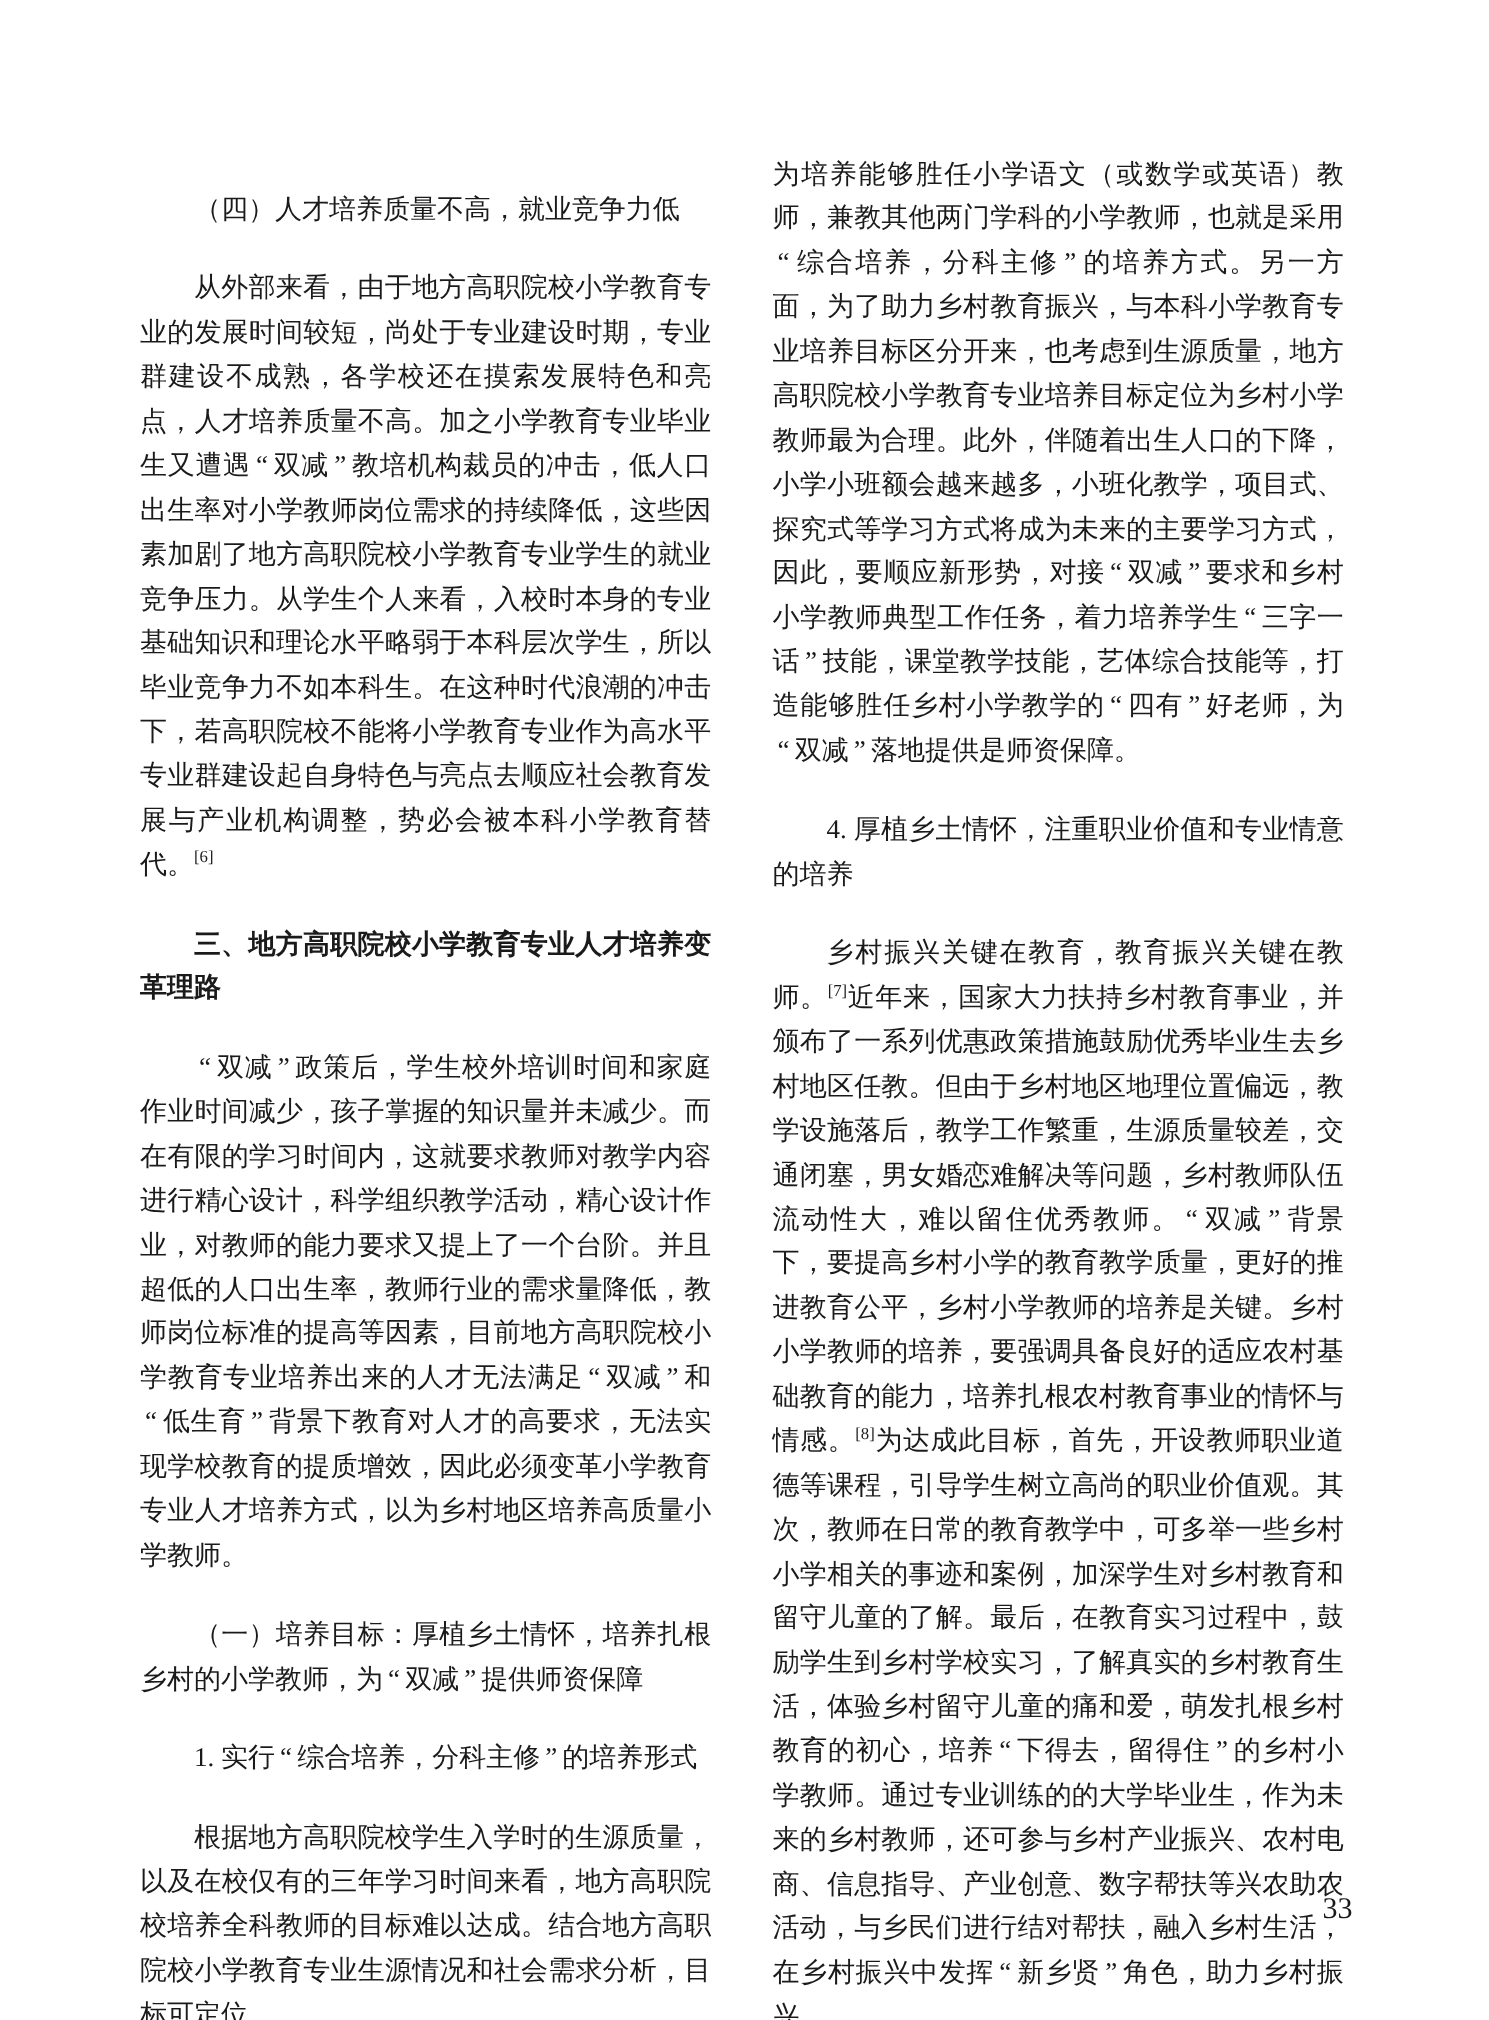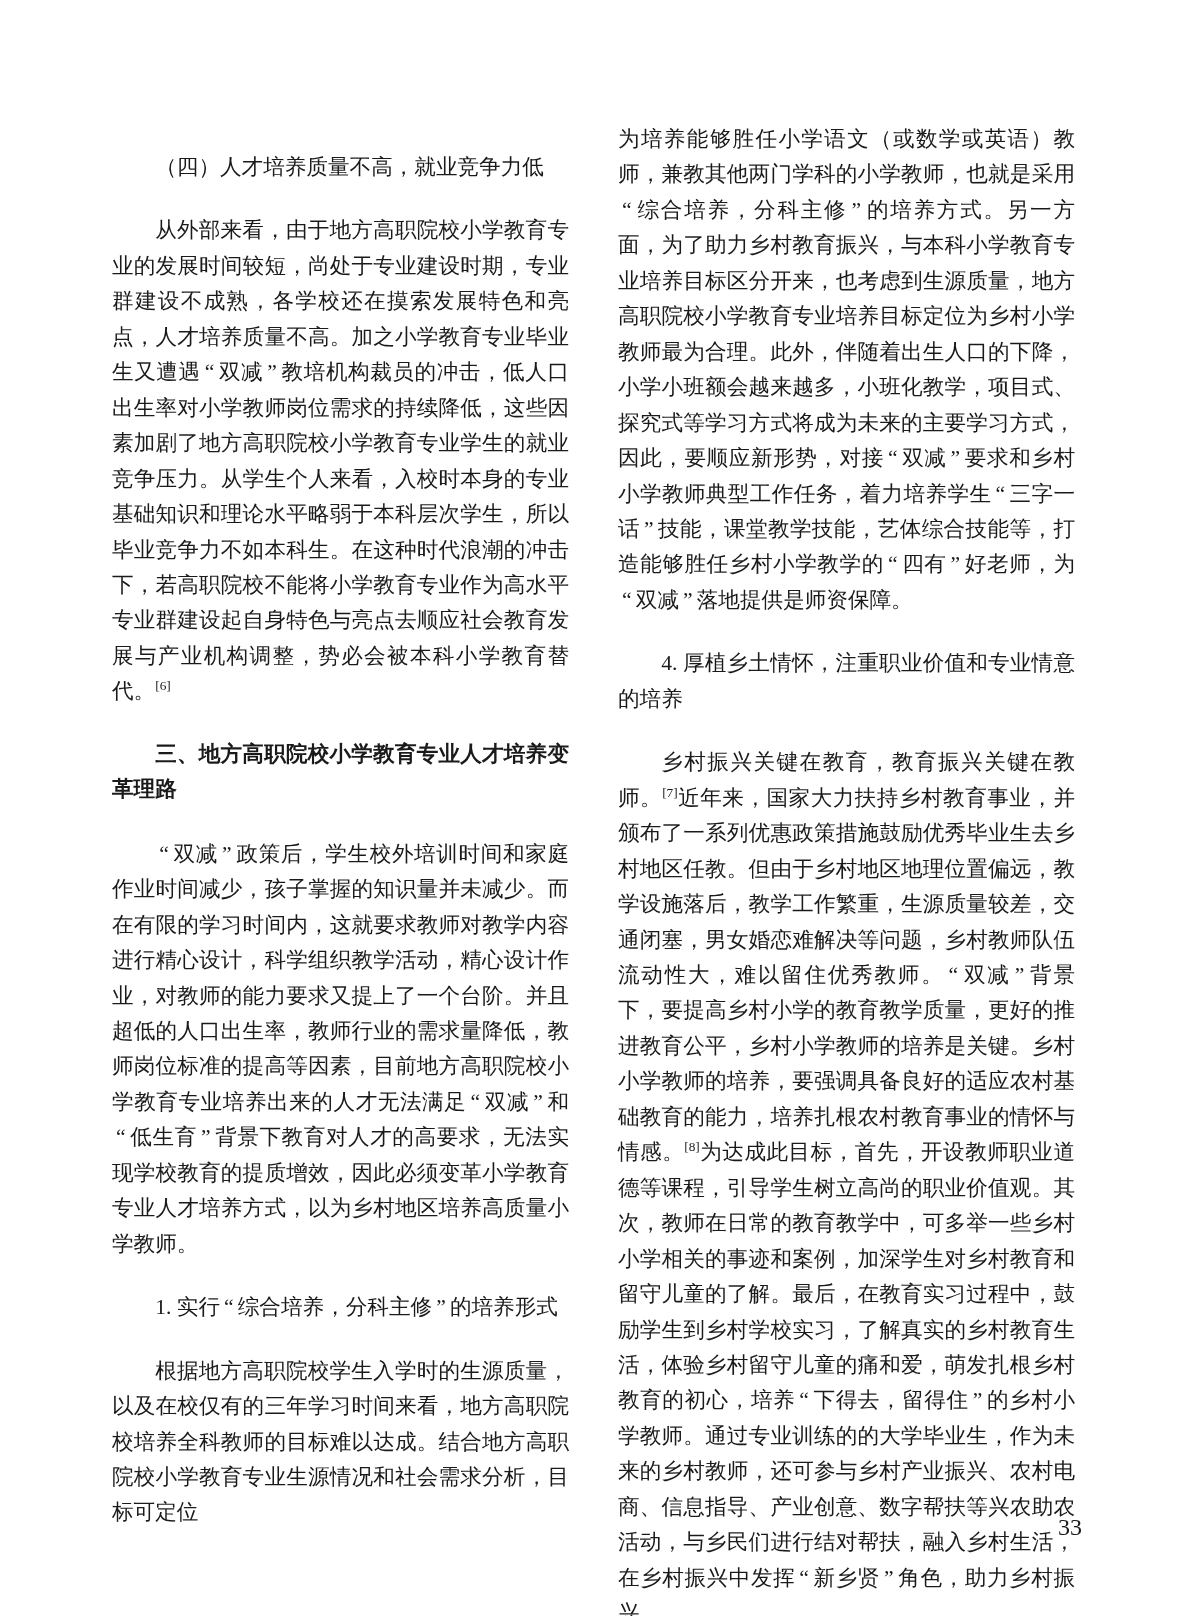--- a/index.html
+++ b/index.html
@@ -28,21 +28,21 @@
     text-align: justify;
     text-justify: inter-ideograph;
   }
   .col-left  { left: 112px; }
   .col-right { left: 618px; }
   p.para {
     margin: 0;
     padding: 0;
   }
   p.indent  { text-indent: 2em; margin-top: 28px; }
-  p.heading { font-weight: bold; font-family: Liberation Mono, monospace; }
+  p.heading { font-weight: bold; }
   sup {
     font-size: 0.62em;
     line-height: 0;
     vertical-align: super;
   }
   
   .fq { padding: 0 0.19em; }
   .page-number {
     position: absolute;
     top: 1515px;
@@ -54,20 +54,21 @@
 </head>
 <body>
 
 <div class="page">
 
   <div class="col col-left">
     <p class="para indent">（四）人才培养质量不高，就业竞争力低</p>
     <p class="para indent">从外部来看，由于地方高职院校小学教育专业的发展时间较短，尚处于专业建设时期，专业群建设不成熟，各学校还在摸索发展特色和亮点，人才培养质量不高。加之小学教育专业毕业生又遭遇<span class="fq">“</span>双减<span class="fq">”</span>教培机构裁员的冲击，低人口出生率对小学教师岗位需求的持续降低，这些因素加剧了地方高职院校小学教育专业学生的就业竞争压力。从学生个人来看，入校时本身的专业基础知识和理论水平略弱于本科层次学生，所以毕业竞争力不如本科生。在这种时代浪潮的冲击下，若高职院校不能将小学教育专业作为高水平专业群建设起自身特色与亮点去顺应社会教育发展与产业机构调整，势必会被本科小学教育替代。<sup>[6]</sup></p>
     <p class="para indent heading">三、地方高职院校小学教育专业人才培养变革理路</p>
     <p class="para indent"><span class="fq">“</span>双减<span class="fq">”</span>政策后，学生校外培训时间和家庭作业时间减少，孩子掌握的知识量并未减少。而在有限的学习时间内，这就要求教师对教学内容进行精心设计，科学组织教学活动，精心设计作业，对教师的能力要求又提上了一个台阶。并且超低的人口出生率，教师行业的需求量降低，教师岗位标准的提高等因素，目前地方高职院校小学教育专业培养出来的人才无法满足<span class="fq">“</span>双减<span class="fq">”</span>和<span class="fq">“</span>低生育<span class="fq">”</span>背景下教育对人才的高要求，无法实现学校教育的提质增效，因此必须变革小学教育专业人才培养方式，以为乡村地区培养高质量小学教师。</p>
+    <p class="para indent">（一）培养目标：厚植乡土情怀，培养扎根乡村的小学教师，为<span class="fq">“</span>双减<span class="fq">”</span>提供师资保障</p>
     <p class="para indent">1. 实行<span class="fq">“</span>综合培养，分科主修<span class="fq">”</span>的培养形式</p>
     <p class="para indent">根据地方高职院校学生入学时的生源质量，以及在校仅有的三年学习时间来看，地方高职院校培养全科教师的目标难以达成。结合地方高职院校小学教育专业生源情况和社会需求分析，目标可定位</p>
   </div>
 
   <div class="col col-right">
     <p class="para">为培养能够胜任小学语文（或数学或英语）教师，兼教其他两门学科的小学教师，也就是采用<span class="fq">“</span>综合培养，分科主修<span class="fq">”</span>的培养方式。另一方面，为了助力乡村教育振兴，与本科小学教育专业培养目标区分开来，也考虑到生源质量，地方高职院校小学教育专业培养目标定位为乡村小学教师最为合理。此外，伴随着出生人口的下降，小学小班额会越来越多，小班化教学，项目式、探究式等学习方式将成为未来的主要学习方式，因此，要顺应新形势，对接<span class="fq">“</span>双减<span class="fq">”</span>要求和乡村小学教师典型工作任务，着力培养学生<span class="fq">“</span>三字一话<span class="fq">”</span>技能，课堂教学技能，艺体综合技能等，打造能够胜任乡村小学教学的<span class="fq">“</span>四有<span class="fq">”</span>好老师，为<span class="fq">“</span>双减<span class="fq">”</span>落地提供是师资保障。</p>
     <p class="para indent">4. 厚植乡土情怀，注重职业价值和专业情意的培养</p>
     <p class="para indent">乡村振兴关键在教育，教育振兴关键在教师。<sup>[7]</sup>近年来，国家大力扶持乡村教育事业，并颁布了一系列优惠政策措施鼓励优秀毕业生去乡村地区任教。但由于乡村地区地理位置偏远，教学设施落后，教学工作繁重，生源质量较差，交通闭塞，男女婚恋难解决等问题，乡村教师队伍流动性大，难以留住优秀教师。<span class="fq">“</span>双减<span class="fq">”</span>背景下，要提高乡村小学的教育教学质量，更好的推进教育公平，乡村小学教师的培养是关键。乡村小学教师的培养，要强调具备良好的适应农村基础教育的能力，培养扎根农村教育事业的情怀与情感。<sup>[8]</sup>为达成此目标，首先，开设教师职业道德等课程，引导学生树立高尚的职业价值观。其次，教师在日常的教育教学中，可多举一些乡村小学相关的事迹和案例，加深学生对乡村教育和留守儿童的了解。最后，在教育实习过程中，鼓励学生到乡村学校实习，了解真实的乡村教育生活，体验乡村留守儿童的痛和爱，萌发扎根乡村教育的初心，培养<span class="fq">“</span>下得去，留得住<span class="fq">”</span>的乡村小学教师。通过专业训练的的大学毕业生，作为未来的乡村教师，还可参与乡村产业振兴、农村电商、信息指导、产业创意、数字帮扶等兴农助农活动，与乡民们进行结对帮扶，融入乡村生活，在乡村振兴中发挥<span class="fq">“</span>新乡贤<span class="fq">”</span>角色，助力乡村振兴。</p>
     <p class="para indent">（二）课程体系：构建基于<span class="fq">“</span>岗课赛证<span class="fq">”</span>融通</p>
   </div>

